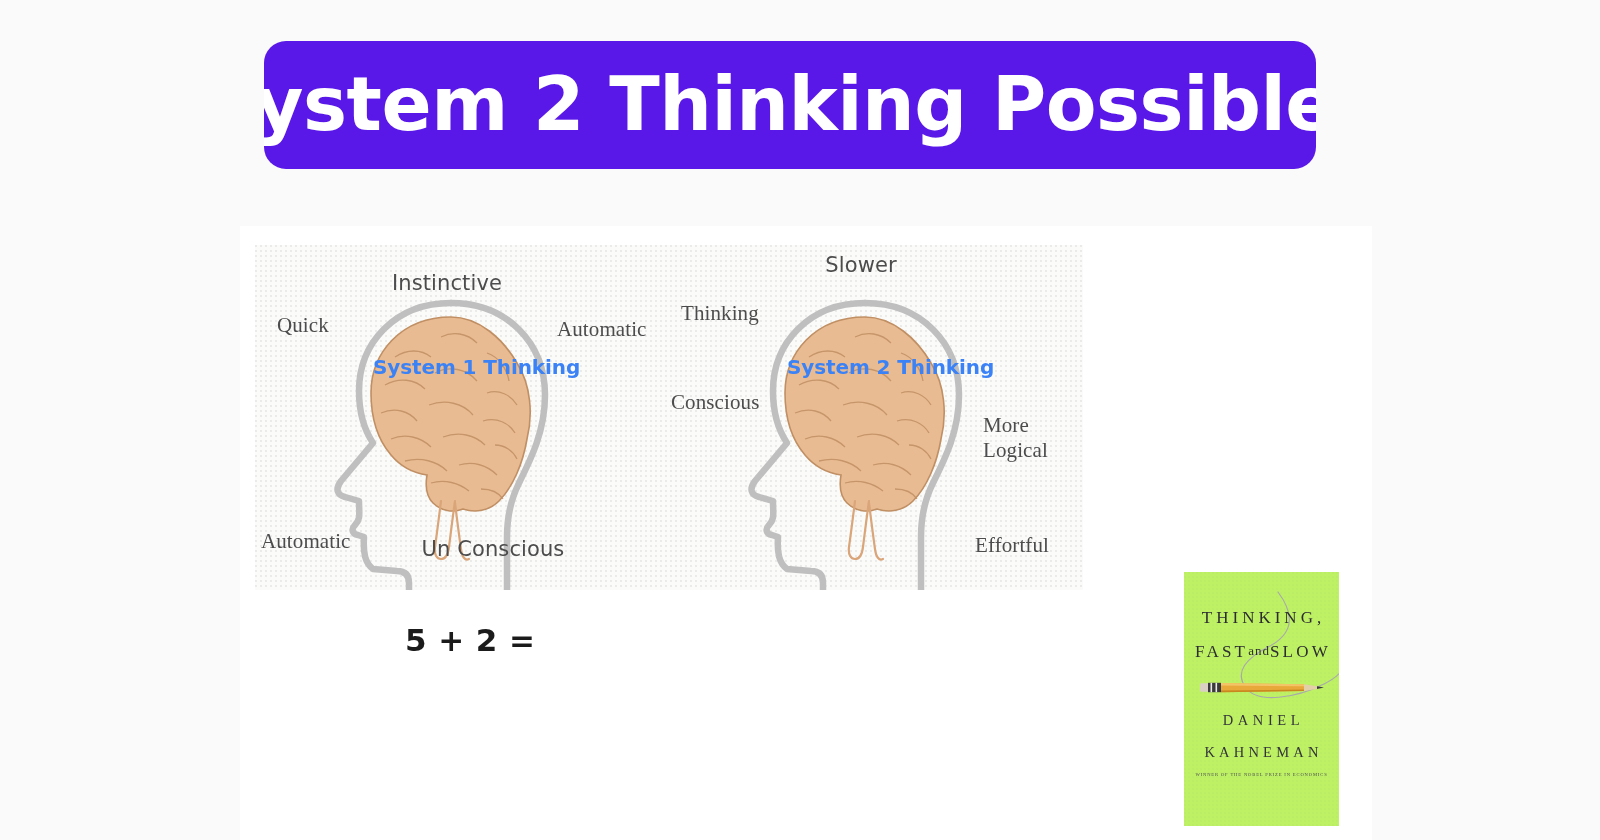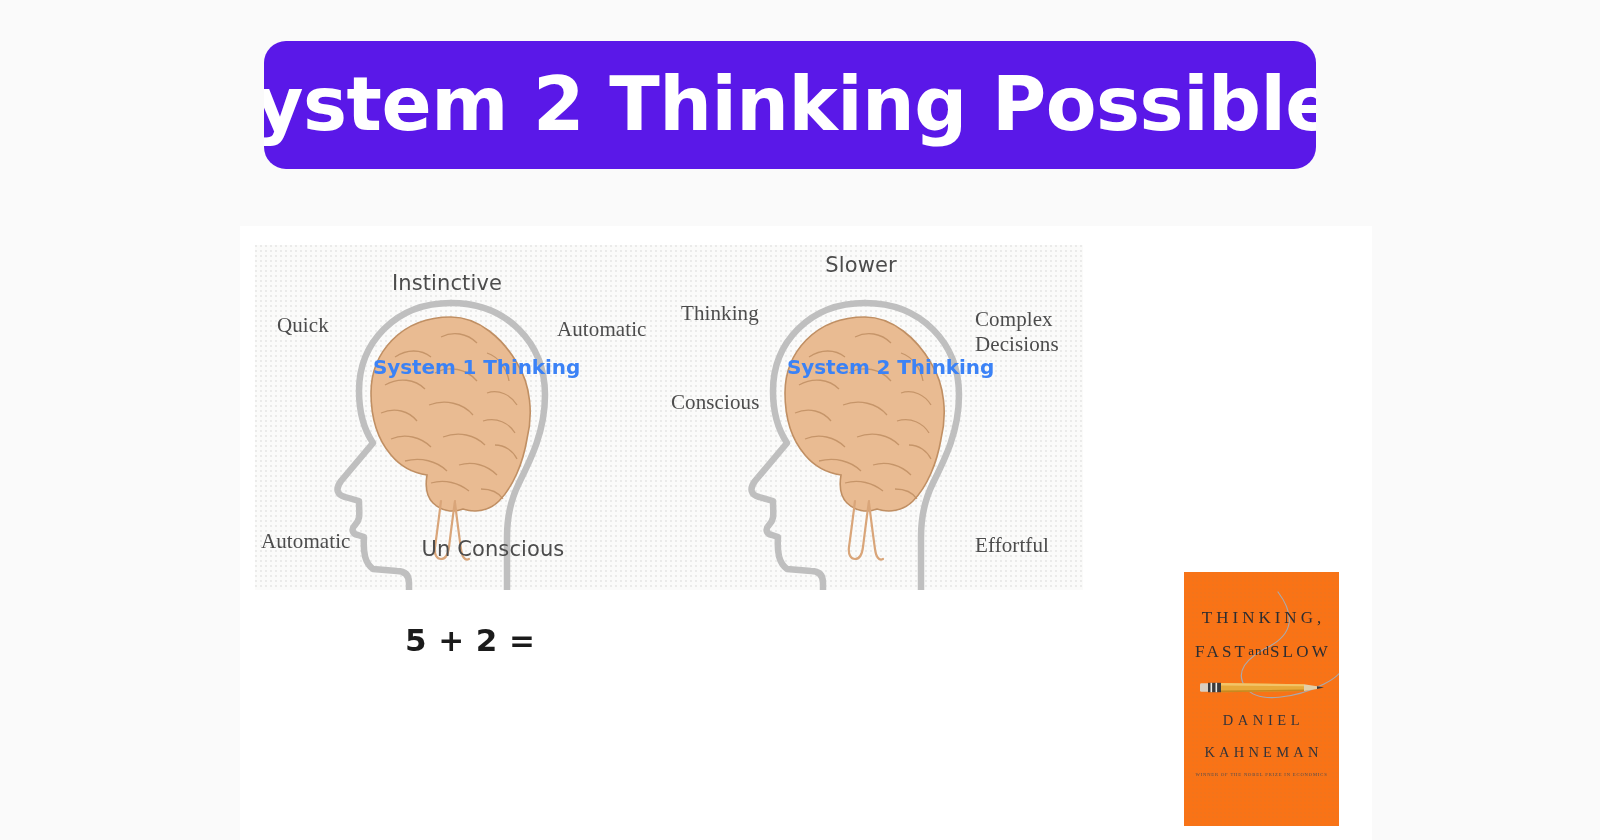--- a/index.html
+++ b/index.html
@@ -125,21 +125,21 @@
   .eq-left  { left: 405px; top: 622px; }
   .eq-right { left: 852px; top: 622px; }
 
   
   .book-cover {
     position: absolute;
     left: 1184px;
     top: 572px;
     width: 155px;
     height: 254px;
-    background: #f97316;
+    background: #bef264;
     overflow: hidden;
   }
   .book-cover .paper-noise {
     position: absolute;
     inset: 0;
     background-image:
       radial-gradient(circle at 1px 1px, rgba(140,130,110,0.10) 0.6px, transparent 0.8px);
     background-size: 4px 4px;
     pointer-events: none;
   }
@@ -310,23 +310,23 @@
           <path d="M200,258 C202,274 204,290 206,304 C207,312 210,316 214,314" fill="none" stroke="#d9a579" stroke-width="2.2" stroke-linecap="round"></path>
         </g>
       </svg>
 
       <div class="brain-title" style="left:118px; top:110px;">System 2 Thinking</div>
 
       <div class="dlabel c" style="left:92px; top:8px; width:200px;">Slower</div>
 
       <div class="dlabel l" style="left:12px; top:56px; width:110px;">Thinking</div>
 
-      <div class="dlabel l" style="left:306px; top:62px; width:120px;">Complex
-Decisions</div>
-
+
+      <div class="dlabel l" style="left:314px; top:168px; width:110px;">More
+Logical</div>
 
       <div class="dlabel l" style="left:2px; top:145px; width:130px;">Conscious</div>
 
       <div class="dlabel l" style="left:306px; top:288px; width:120px;">Effortful</div>
     </div>
   </div>
 
   <div class="equation eq-left">5 + 2 =</div>
 
   <div class="book-cover">

